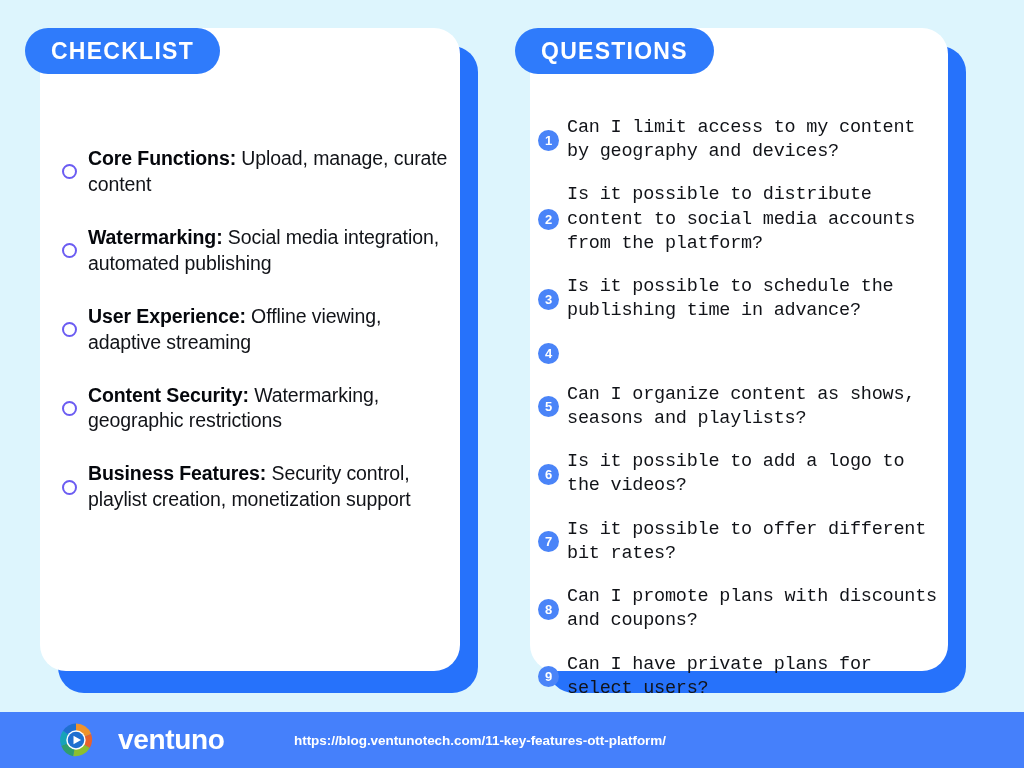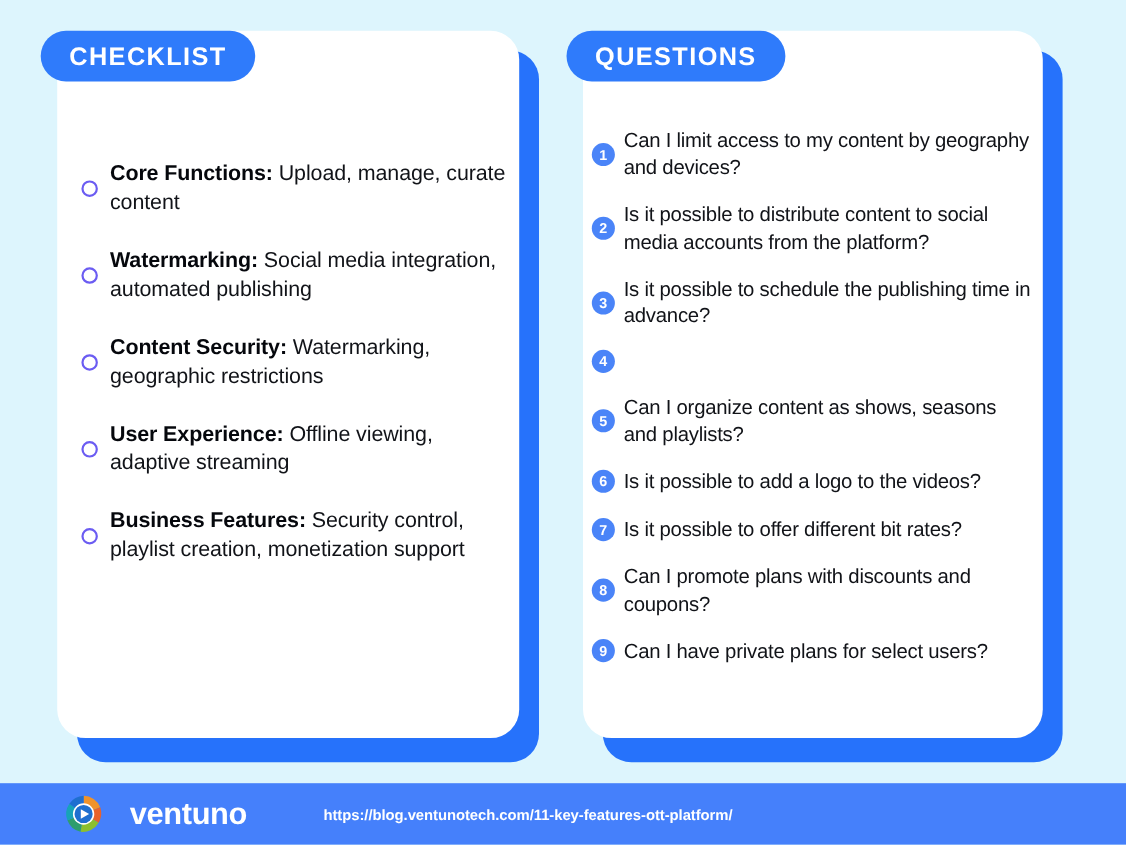--- a/index.html
+++ b/index.html
@@ -23,21 +23,21 @@
     left: 0; top: 0;
     width: 1024px;
     height: 768px;
     background: #ddf5fd;
   }
 
   
   .card-wrap {
     position: absolute;
   }
-  .card-wrap.left  { left: 52px;  top: 28px; width: 438px; height: 665px; border-radius: 31px; }
+  .card-wrap.left  { left: 40px;  top: 28px; width: 438px; height: 665px; border-radius: 31px; }
   .card-wrap.right { left: 530px; top: 28px; width: 436px; height: 474px; }
 
   
   .card-shadow {
     position: absolute;
     left: 18px;
     top: 18px;
     width: 420px;
     height: 647px;
     background: #2672fb;
@@ -144,20 +144,21 @@
     display: flex;
     align-items: center;
     justify-content: center;
     line-height: 1;
   }
   .q-text {
     font-size: 18.5px;
     line-height: 1.31;
     color: #111318;
     letter-spacing: -0.012em;
+    font-family: Liberation Mono, monospace;
   }
 
   
   .footer {
     position: absolute;
     left: 0;
     bottom: 0;
     width: 1024px;
     height: 56px;
     background: #4580fb;
@@ -210,26 +211,26 @@
         <span class="check-text"><b>Core Functions:</b><span> Upload, manage, curate content</span></span>
       </div>
 
       <div class="check-item">
         <span class="check-box"></span>
         <span class="check-text"><b>Watermarking:</b><span> Social media integration, automated publishing</span></span>
       </div>
 
       <div class="check-item">
         <span class="check-box"></span>
+        <span class="check-text"><b>User Experience:</b><span> Offline viewing, adaptive streaming</span></span>
+      </div>
+
+      <div class="check-item">
+        <span class="check-box"></span>
         <span class="check-text"><b>Content Security:</b><span> Watermarking, geographic restrictions</span></span>
-      </div>
-
-      <div class="check-item">
-        <span class="check-box"></span>
-        <span class="check-text"><b>User Experience:</b><span> Offline viewing, adaptive streaming</span></span>
       </div>
 
       <div class="check-item">
         <span class="check-box"></span>
         <span class="check-text"><b>Business Features:</b><span> Security control, playlist creation, monetization support</span></span>
       </div>
 
     </div>
   </div>
 

